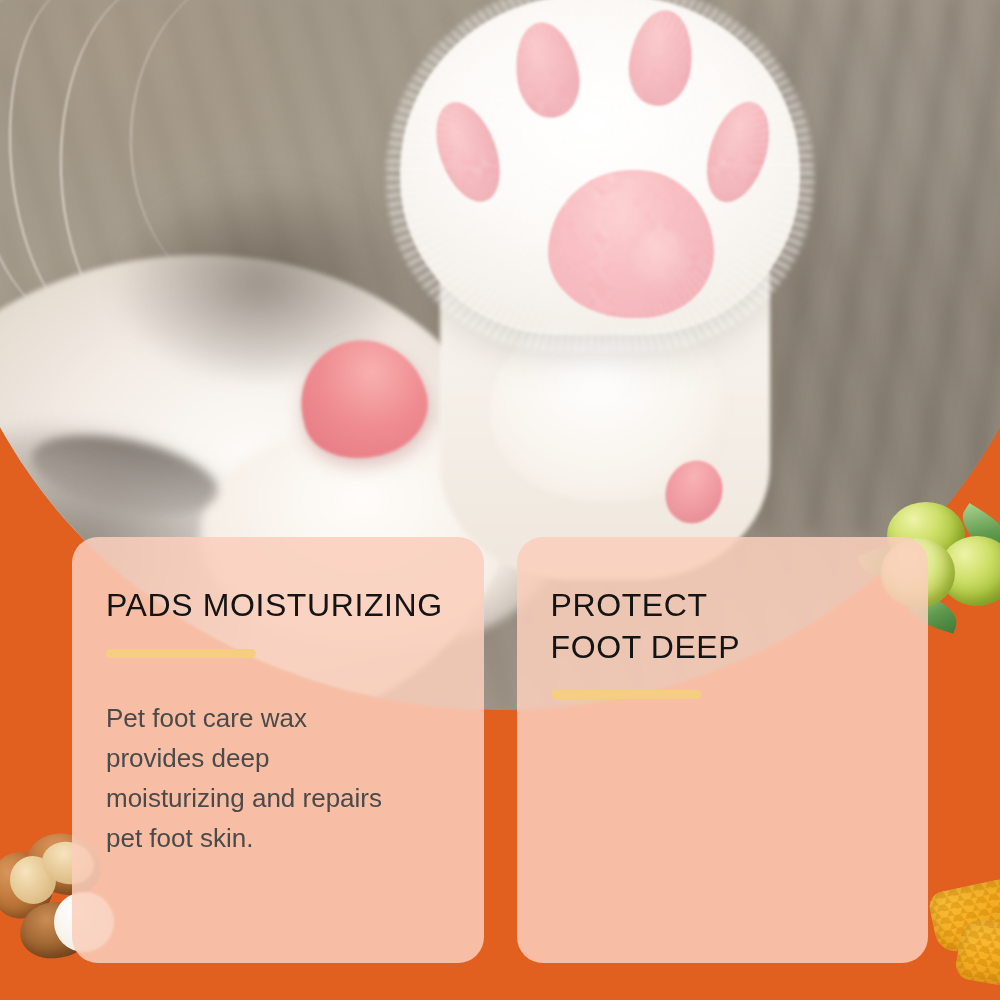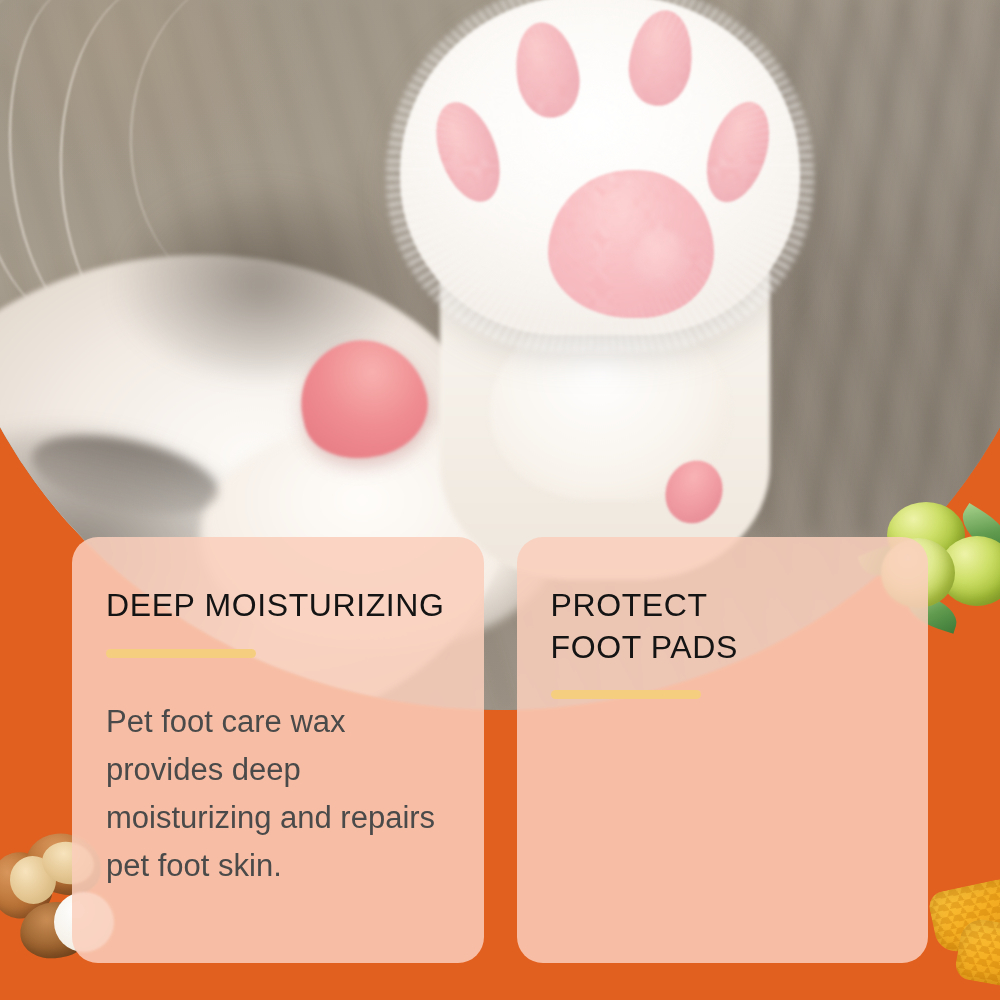--- a/index.html
+++ b/index.html
@@ -276,21 +276,21 @@
     white-space:pre-line;
   }
   .card-divider {
     margin-top:22px;
     width:150px; height:9px;
     border-radius:5px;
     background:#F6CE80;
   }
   .card-body {
     margin-top:40px;
-    font-size:31px;
+    font-size:26px;
     font-weight:400;
     line-height:1.55;
     color:#4a4a4a;
     white-space:pre-line;
   }
 </style>
 </head>
 <body>
 
 <div id="banner">
@@ -351,28 +351,28 @@
 
   <div class="ingredient" id="honey">
     <div class="comb c1"></div>
     <div class="comb-dark"></div>
     <div class="comb c2"></div>
   </div>
 
   <div id="cards">
 
     <div class="card">
-      <div class="card-title">DEEP MOISTURIZING</div>
+      <div class="card-title">PADS MOISTURIZING</div>
       <div class="card-divider"></div>
       <div class="card-body">Pet foot care wax
 provides deep
 moisturizing and repairs
 pet foot skin.</div>
     </div>
 
     <div class="card">
       <div class="card-title">PROTECT
-FOOT PADS</div>
+FOOT DEEP</div>
       <div class="card-divider"></div>
     </div>
 
   </div>
 </div>
 
 </body></html>

